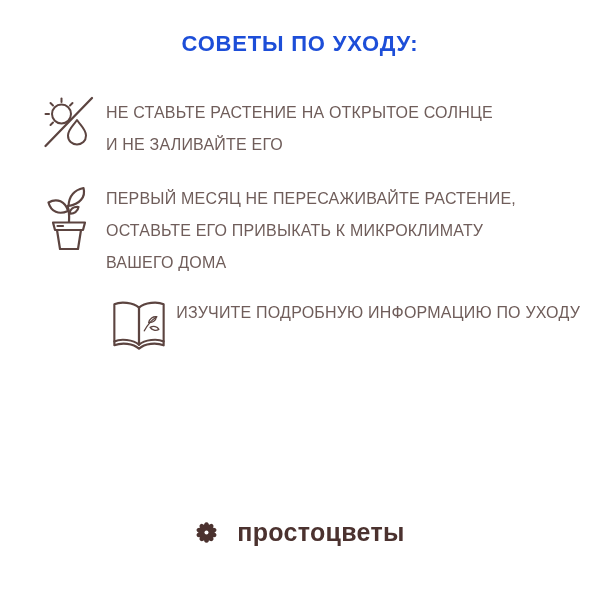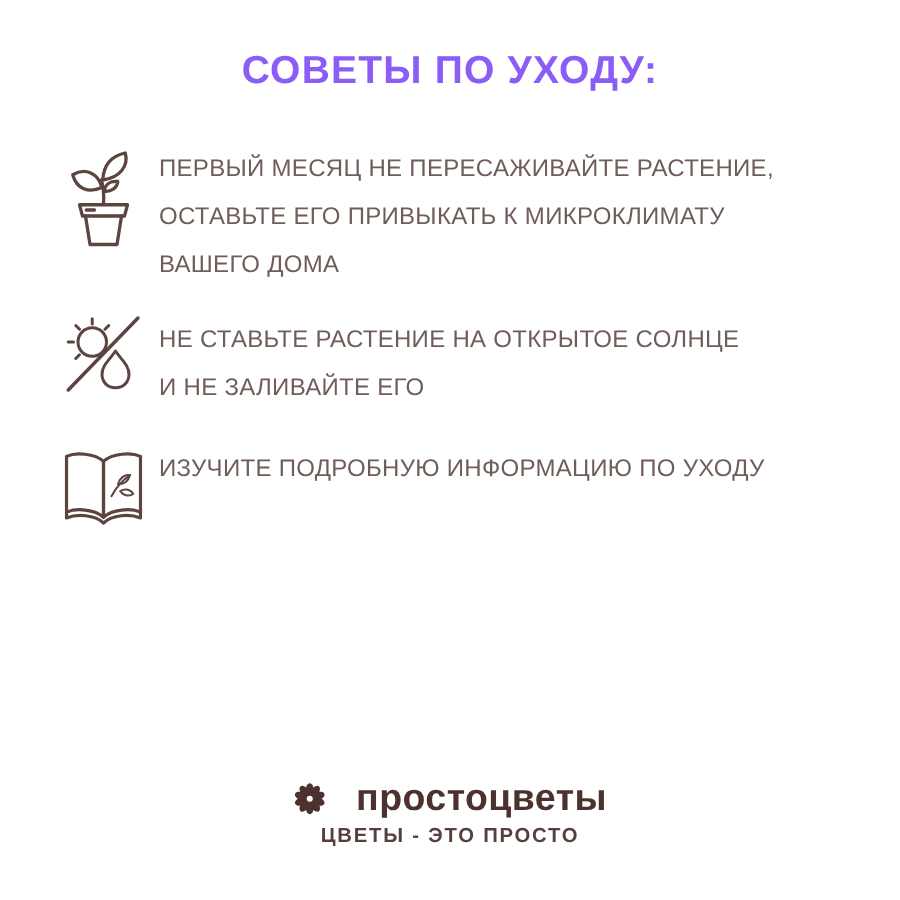--- a/index.html
+++ b/index.html
@@ -7,23 +7,23 @@
     width:600px;height:600px;
     background:#ffffff;
     font-family:"Liberation Sans", sans-serif;
     overflow:hidden;
   }
   .card{position:relative;width:600px;height:600px;background:#ffffff;}
 
   .title{
     position:absolute;top:31px;left:0;right:0;
     text-align:center;
-    font-size:26px;font-weight:bold;
+    font-size:22px;font-weight:bold;
     letter-spacing:0.8px;
-    color:#8b5cf6;
+    color:#1d4ed8;
   }
 
   .tips{position:absolute;left:40px;top:97px;right:20px;}
   .tip{display:flex;align-items:flex-start;}
   .tip-icon{
     flex:0 0 58px;width:58px;
     display:flex;justify-content:center;
     color:#5c4440;
   }
   .tip-lines{
@@ -32,21 +32,21 @@
     letter-spacing:0.2px;
     color:#6f5d5a;
     white-space:nowrap;
   }
   .tip-1 .tip-icon{margin-top:3px;}
   .tip-2 .tip-icon{margin-top:-4px;}
   .tip-3 .tip-icon{margin-top:1px;}
   .tip-4 .tip-icon{margin-top:-12px;}
   .tip-1{margin-bottom:18px;}
   .tip-2{margin-bottom:22px;}
-  .tip-3{margin-bottom:20px;}
+  .tip-3{margin-bottom:20px;justify-content:flex-end;}
 
   .footer{position:absolute;left:0;right:0;top:518px;text-align:center;}
   .brand-row{
     display:flex;justify-content:center;align-items:center;
     gap:19px;
   }
   .brand-flower{color:#4b322f;display:inline-flex;}
   .brand-name{
     font-size:25px;font-weight:bold;
     color:#4b322f;letter-spacing:0.3px;
@@ -61,59 +61,59 @@
 </style>
 </head>
 <body>
 
 <div class="card">
 
   <div class="title">СОВЕТЫ ПО УХОДУ:</div>
 
   <div class="tips">
 
+    <div class="tip tip-2">
+      <span class="tip-icon">
+        <svg width="58" height="58" viewBox="0 0 58 58">
+          <g fill="none" stroke="currentColor" stroke-width="2" stroke-linecap="round" stroke-linejoin="round">
+            <circle cx="21.5" cy="21" r="9.5"></circle>
+            <path d="M21.5 5.5 V9"></path>
+            <path d="M10.5 10 L13 12.5"></path>
+            <path d="M5.5 21 H9"></path>
+            <path d="M10.5 32 L13 29.5"></path>
+            <path d="M32.5 10 L30 12.5"></path>
+            <path d="M37 27 C41 33 46 36.5 46 42.5 C46 48 42 51.5 37 51.5 C32 51.5 28 48 28 42.5 C28 36.5 33 33 37 27 Z"></path>
+            <path d="M52 5 L5.5 53" stroke-width="2.3"></path>
+          </g>
+        </svg>
+      </span>
+      <div class="tip-lines">
+        <div>НЕ СТАВЬТЕ РАСТЕНИЕ НА ОТКРЫТОЕ СОЛНЦЕ</div>
+        <div>И НЕ ЗАЛИВАЙТЕ ЕГО</div>
+      </div>
+    </div>
+
     <div class="tip tip-1">
       <span class="tip-icon">
         <svg width="52" height="66" viewBox="0 0 52 66">
           <g fill="none" stroke="currentColor" stroke-width="2.2" stroke-linecap="round" stroke-linejoin="round">
             <path d="M10 36.5 H42 L40 44 H12 Z"></path>
             <path d="M14 44 L17 63 H35 L38 44"></path>
             <path d="M14.5 40 H20"></path>
             <path d="M26 36 C26.5 28 26 24 24.5 20"></path>
             <path d="M25 25 C16 29 8 26 5.5 16.5 C14 11.5 22.5 15.5 25 25 Z"></path>
             <path d="M25.5 20 C26 10.5 31 4 40.5 2 C43 11 36.5 18.5 25.5 20 Z"></path>
             <path d="M26.5 27.5 C31 28 35 25.5 35.5 21 C30.5 20.5 27 23 26.5 27.5 Z"></path>
           </g>
         </svg>
       </span>
       <div class="tip-lines">
         <div>ПЕРВЫЙ МЕСЯЦ НЕ ПЕРЕСАЖИВАЙТЕ РАСТЕНИЕ,</div>
         <div>ОСТАВЬТЕ ЕГО ПРИВЫКАТЬ К МИКРОКЛИМАТУ</div>
         <div>ВАШЕГО ДОМА</div>
-      </div>
-    </div>
-
-    <div class="tip tip-2">
-      <span class="tip-icon">
-        <svg width="58" height="58" viewBox="0 0 58 58">
-          <g fill="none" stroke="currentColor" stroke-width="2" stroke-linecap="round" stroke-linejoin="round">
-            <circle cx="21.5" cy="21" r="9.5"></circle>
-            <path d="M21.5 5.5 V9"></path>
-            <path d="M10.5 10 L13 12.5"></path>
-            <path d="M5.5 21 H9"></path>
-            <path d="M10.5 32 L13 29.5"></path>
-            <path d="M32.5 10 L30 12.5"></path>
-            <path d="M37 27 C41 33 46 36.5 46 42.5 C46 48 42 51.5 37 51.5 C32 51.5 28 48 28 42.5 C28 36.5 33 33 37 27 Z"></path>
-            <path d="M52 5 L5.5 53" stroke-width="2.3"></path>
-          </g>
-        </svg>
-      </span>
-      <div class="tip-lines">
-        <div>НЕ СТАВЬТЕ РАСТЕНИЕ НА ОТКРЫТОЕ СОЛНЦЕ</div>
-        <div>И НЕ ЗАЛИВАЙТЕ ЕГО</div>
       </div>
     </div>
 
     <div class="tip tip-3">
       <span class="tip-icon">
         <svg width="60" height="54" viewBox="0 0 60 54">
           <g fill="none" stroke="currentColor" stroke-width="2.2" stroke-linecap="round" stroke-linejoin="round">
             <path d="M30 9 C24 3.5 11 2.5 4.5 5.5 V44 C11 41 24 42 30 47.5 Z"></path>
             <path d="M30 9 C36 3.5 49 2.5 55.5 5.5 V44 C49 41 36 42 30 47.5 Z"></path>
             <path d="M4.5 44 V48 C12 45 24 45.8 30 51.5 C36 45.8 48 45 55.5 48 V44"></path>
@@ -145,16 +145,15 @@
             <ellipse cx="12" cy="6" rx="2.8" ry="4.8" transform="rotate(216 12 12)"></ellipse>
             <ellipse cx="12" cy="6" rx="2.8" ry="4.8" transform="rotate(252 12 12)"></ellipse>
             <ellipse cx="12" cy="6" rx="2.8" ry="4.8" transform="rotate(288 12 12)"></ellipse>
             <ellipse cx="12" cy="6" rx="2.8" ry="4.8" transform="rotate(324 12 12)"></ellipse>
           </g>
           <circle cx="12" cy="12" r="2.1" fill="#ffffff"></circle>
         </svg>
       </span>
       <span class="brand-name">простоцветы</span>
     </div>
-    <div class="brand-tagline">ЦВЕТЫ - ЭТО ПРОСТО</div>
   </div>
 
 </div>
 
 </body></html>

